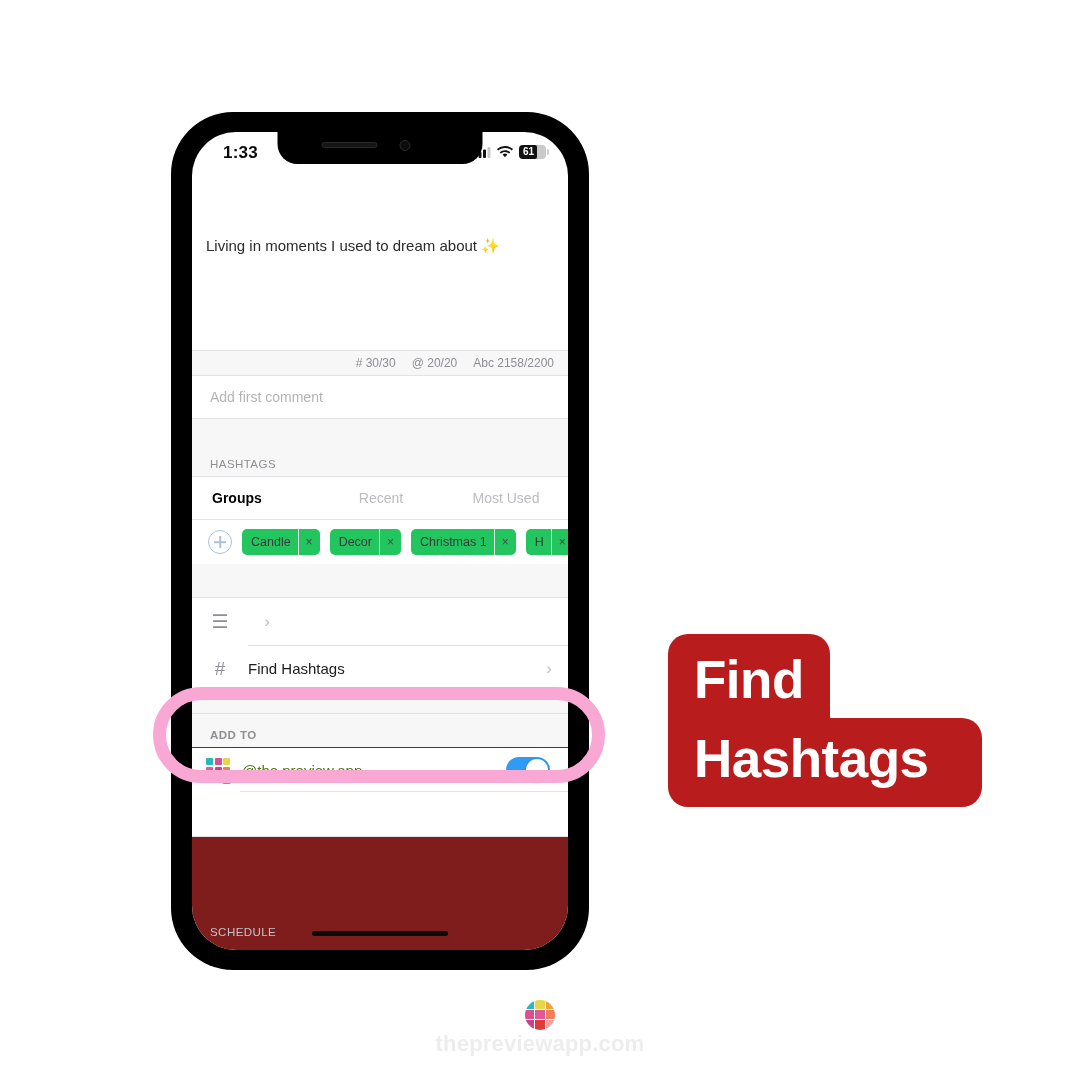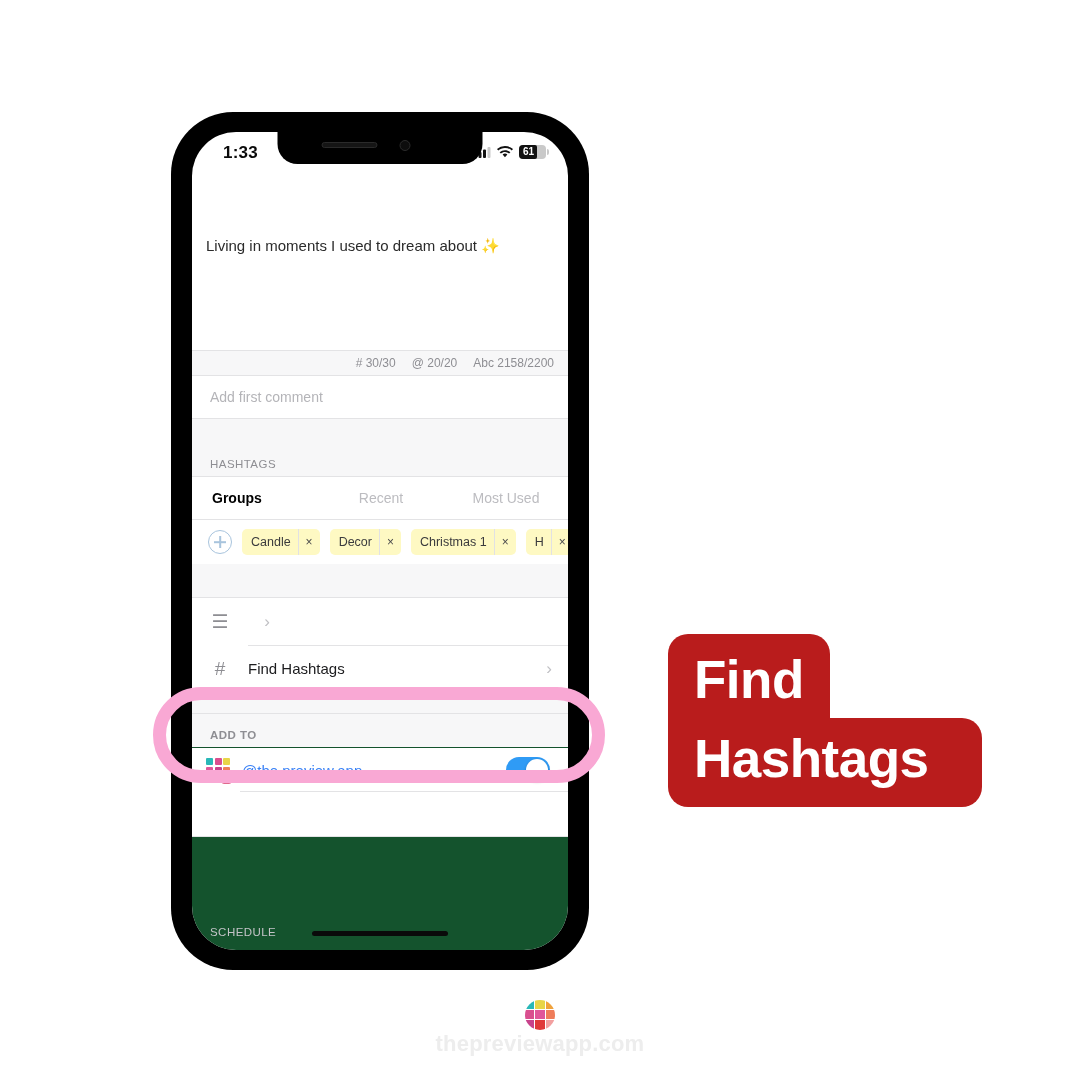--- a/index.html
+++ b/index.html
@@ -200,21 +200,21 @@
   .plus {
     flex:0 0 auto; width:24px; height:24px; border-radius:50%;
     border:1.6px solid #a8c4dd; position:relative;
   }
   .plus::before, .plus::after {
     content:""; position:absolute; background:#a8c4dd;
   }
   .plus::before { left:5px; right:5px; top:50%; height:1.6px; transform:translateY(-50%); }
   .plus::after { top:5px; bottom:5px; left:50%; width:1.6px; transform:translateX(-50%); }
   .chip {
-    flex:0 0 auto; height:26px; background:#fef9c3; border-radius:5px;
+    flex:0 0 auto; height:26px; background:#22c55e; border-radius:5px;
     display:flex; align-items:center; font-size:12.5px; color:#3b3b3d;
     padding: 0 0 0 9px;
   }
   .chip .x {
     display:flex; align-items:center; justify-content:center;
     width:22px; height:26px; color:#4a4a4c; font-size:12px;
     border-left:1px solid #e1e1e4; margin-left:7px;
   }
 
   
@@ -247,21 +247,21 @@
   
   .sec-addto { top: 582px; height: 34px; border-bottom:1px solid #14532d;font-weight:bold; }
 
   .srow {
     position:absolute; left:0; width:376px; height:44px; background:#fff;
     display:flex; align-items:center; padding: 0 18px 0 14px;
   }
   .srow .divider {
     position:absolute; left:48px; right:0; bottom:0; height:1px; background:#e3e3e5;
   }
-  .srow .lbl { flex:1; font-size:15px; color:#3b82f6; margin-left:12px; }
+  .srow .lbl { flex:1; font-size:15px; color:#4d7c0f; margin-left:12px; }
   .row-preview { top: 616px; }
   .row-tiktok { top: 660px; }
 
   .pvicon {
     width:24px; height:24px; flex:0 0 24px; position:relative;
     display:grid; grid-template-columns: repeat(3,1fr); grid-template-rows:repeat(3,1fr);
     gap:1.5px;
   }
   .pvicon i { display:block; border-radius:1px; }
   .pvbadge {
@@ -284,21 +284,21 @@
     position:absolute; top:2px; width:22px; height:22px; border-radius:50%;
     background:#fff; box-shadow:0 1px 3px rgba(0,0,0,.25);
   }
   .toggle.on { background:#2f9bf5; }
   .toggle.on .knob { right:2px; }
   .toggle.off { background:#e4e4e6; }
   .toggle.off .knob { left:2px; }
 
   .bottom-strip {
     position:absolute; top:704px; left:0; width:376px; bottom:0;
-    background:#14532d; border-top:1px solid #e3e3e5;
+    background:#7f1d1d; border-top:1px solid #e3e3e5;
   }
   .sec-schedule {
     position:absolute; left:18px; bottom:12px;
     font-size:11.5px; letter-spacing:.45px; color:#c4c4c8;
   }
   .home-ind {
     position:absolute; left:50%; transform:translateX(-50%); bottom:14px;
     width:136px; height:5px; border-radius:3px; background:#0a0a0a;
   }
 

